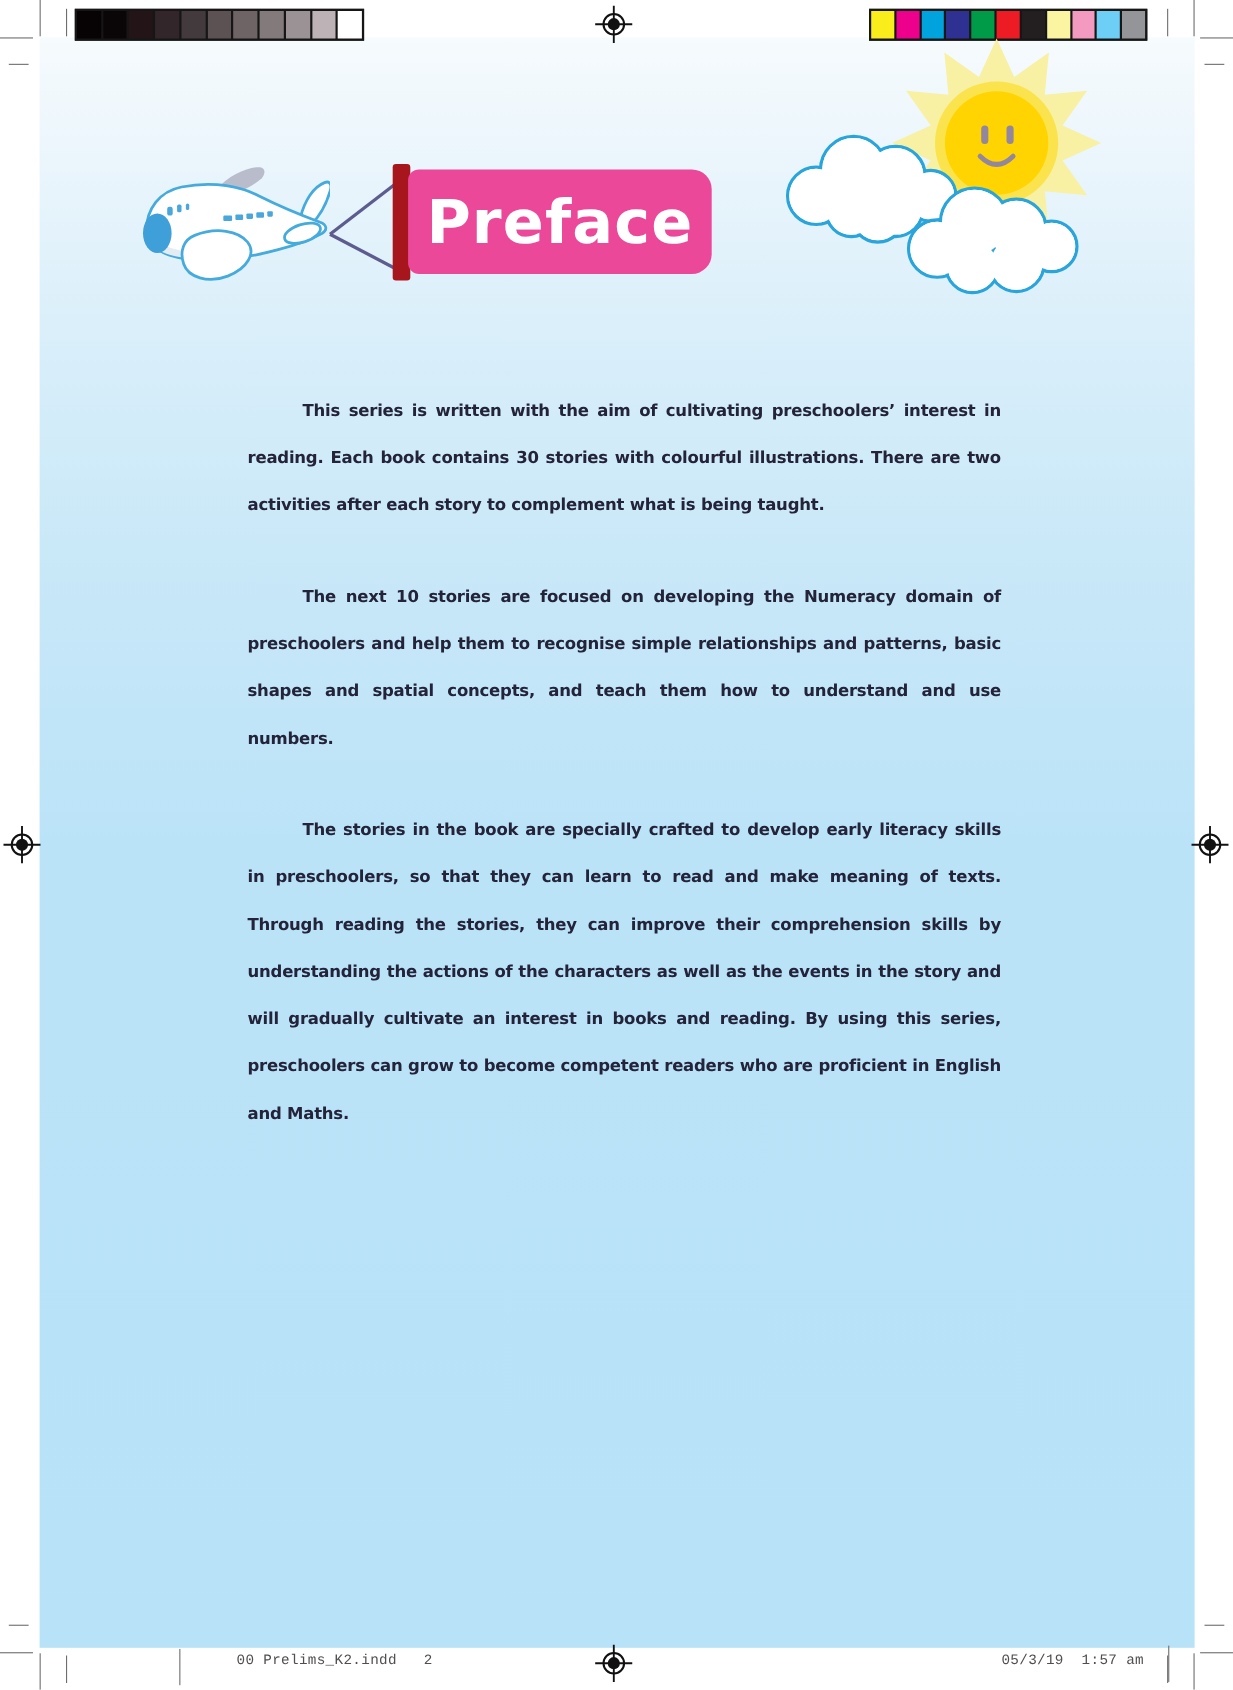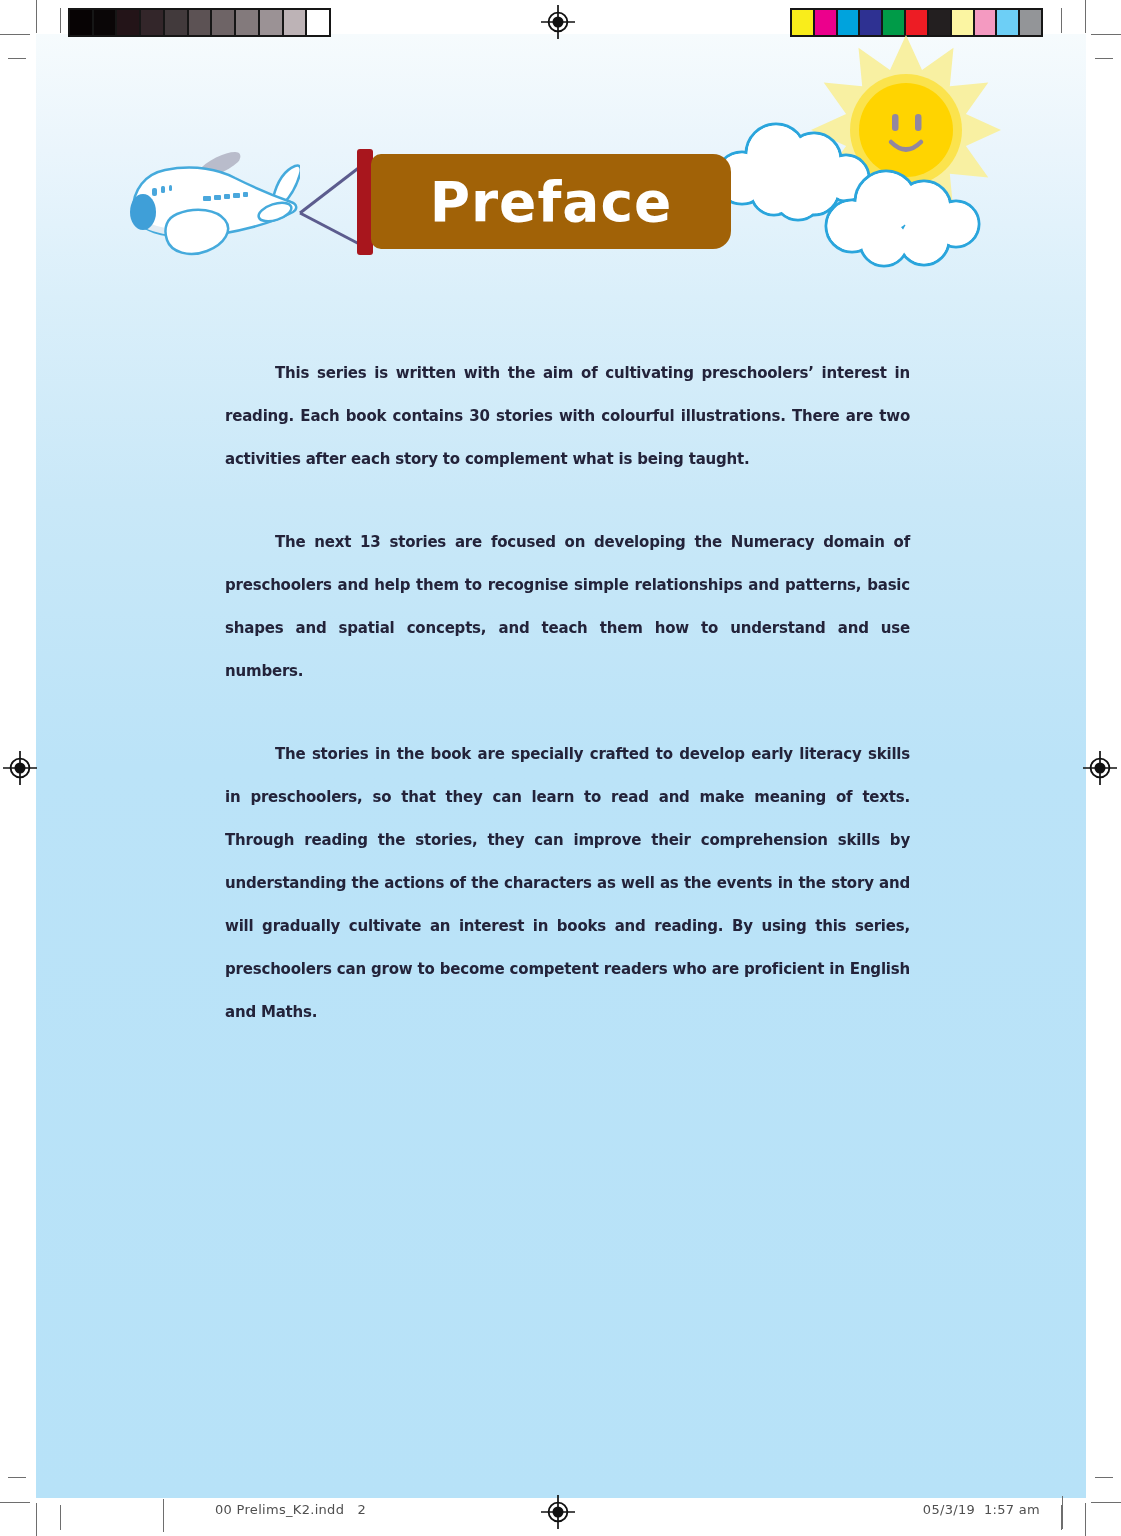--- a/index.html
+++ b/index.html
@@ -19,40 +19,40 @@
   }
   .calbar .swatch{flex:1 1 0;}
   .calbar.gray{left:68px;width:263px;}
   .calbar.color{left:790px;width:253px;}
   .mark{position:absolute;background:#6e6e6e;}
   .regmark{position:absolute;width:34px;height:34px;}
   .regmark svg{display:block;width:100%;height:100%;}
   
   .banner-pole{position:absolute;left:357px;top:149px;width:16px;height:106px;background:#a8161d;border-radius:3px;}
   .banner{
-    position:absolute;left:371px;top:154px;width:360px;height:95px;background:#a16207;
+    position:absolute;left:371px;top:154px;width:276px;height:95px;background:#ec4899;
     border-radius:10px 18px 18px 10px;display:flex;align-items:center;justify-content:center;
   }
   .banner-title{
     color:#ffffff;font-size:55px;font-weight:bold;letter-spacing:1px;
     font-family:"DejaVu Sans","Liberation Sans",sans-serif;
   }
   
   .illus{position:absolute;}
   
   .text-col{
     position:absolute;left:225px;top:352px;width:685px;color:#23233a;
   }
   .text-col p{
     margin:0 0 40px 0;font-size:15px;font-weight:bold;line-height:43px;
     letter-spacing:-0.2px;text-align:justify;text-indent:50px;
   }
   
   .slug{
-    position:absolute;top:1502px;font-size:13px;color:#4f4f4f;letter-spacing:0.3px;
+    position:absolute;top:1502px;font-size:13px;color:#4f4f4f;letter-spacing:0.3px;font-family:Liberation Mono, monospace;
   }
   .slug.left{left:215px;}
   .slug.right{left:820px;width:220px;text-align:right;}
 </style>
 </head>
 <body>
 
 <div class="page-bg"></div>
 
 <div class="calbar gray">
@@ -207,21 +207,21 @@
   <line x1="5" y1="58" x2="70" y2="92" stroke="#5c5c8e" stroke-width="3"></line>
 </svg>
 
 <div class="banner-pole"></div>
 <div class="banner">
   <span class="banner-title">Preface</span>
 </div>
 
 <div class="text-col">
   <p>This series is written with the aim of cultivating preschoolers’ interest in reading. Each book contains 30 stories with colourful illustrations. There are two activities after each story to complement what is being taught.</p>
-  <p>The next 13 stories are focused on developing the Numeracy domain of preschoolers and help them to recognise simple relationships and patterns, basic shapes and spatial concepts, and teach them how to understand and use numbers.</p>
+  <p>The next 10 stories are focused on developing the Numeracy domain of preschoolers and help them to recognise simple relationships and patterns, basic shapes and spatial concepts, and teach them how to understand and use numbers.</p>
   <p>The stories in the book are specially crafted to develop early literacy skills in preschoolers, so that they can learn to read and make meaning of texts. Through reading the stories, they can improve their comprehension skills by understanding the actions of the characters as well as the events in the story and will gradually cultivate an interest in books and reading. By using this series, preschoolers can grow to become competent readers who are proficient in English and Maths.</p>
 
 </div>
 
 <div class="slug left">
   <span>00 Prelims_K2.indd</span>&nbsp;&nbsp;&nbsp;<span>2</span>
 </div>
 <div class="slug right">
   <span>05/3/19</span>&nbsp;&nbsp;<span>1:57 am</span>
 </div>

